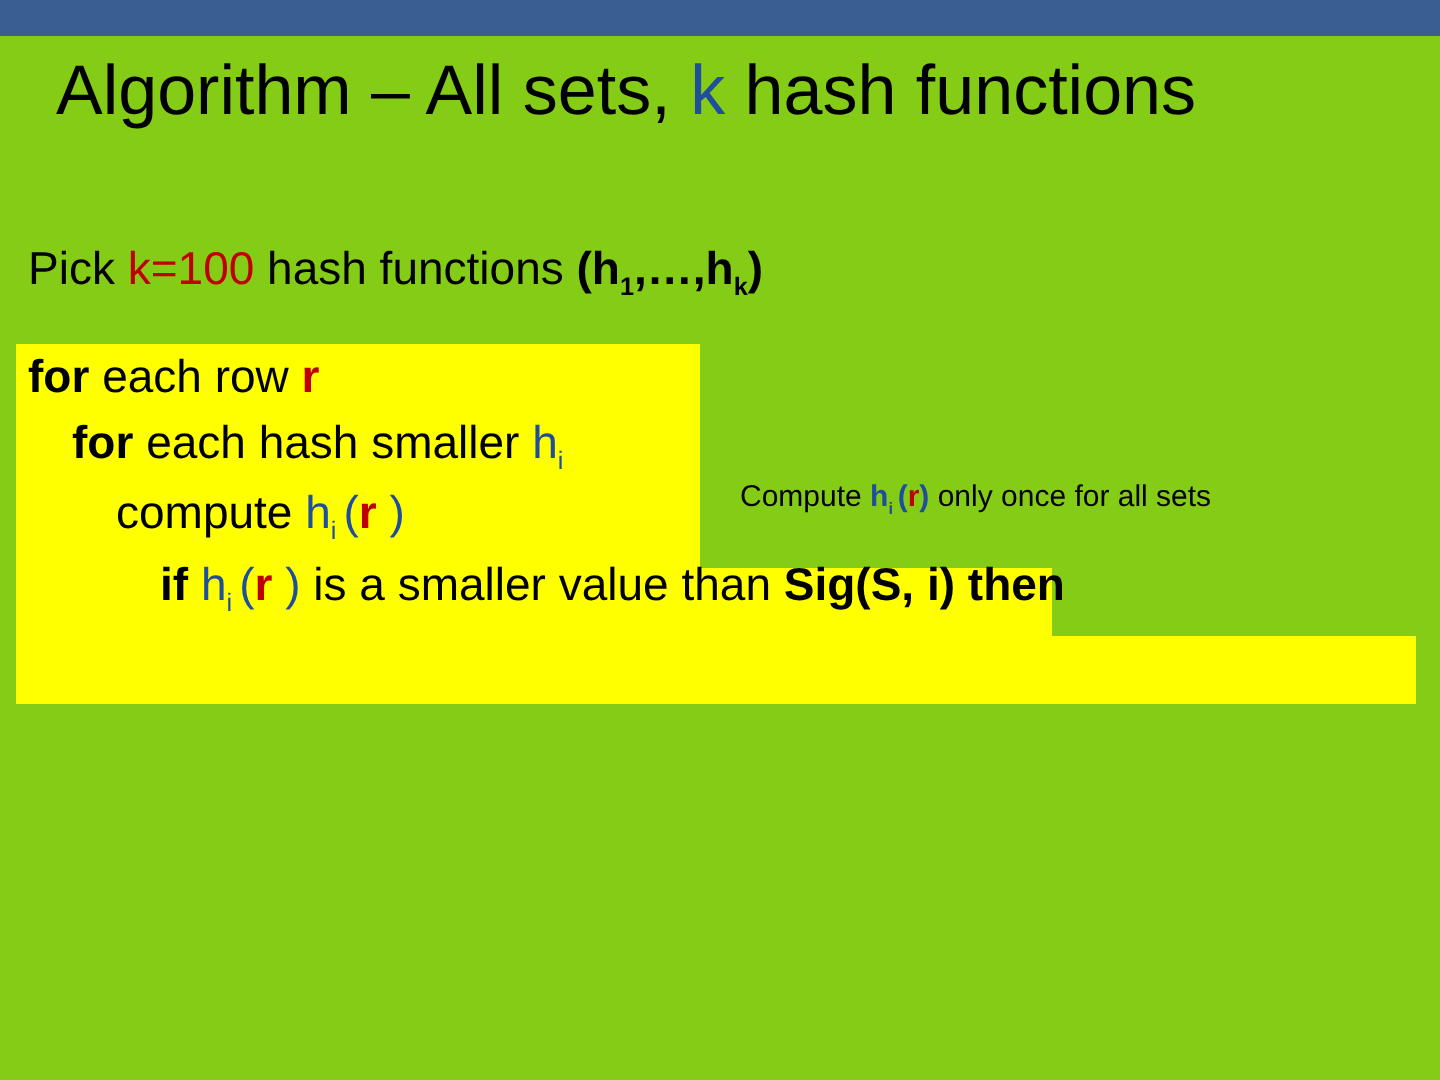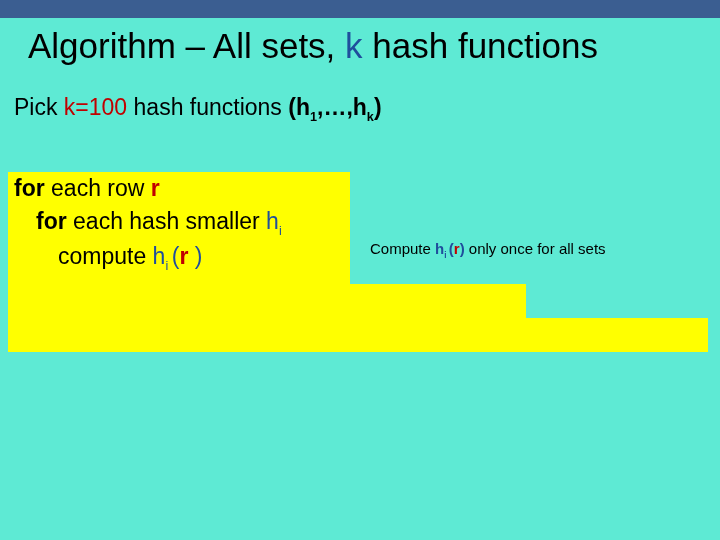--- a/index.html
+++ b/index.html
@@ -8,21 +8,21 @@
     width: 720px;
     height: 540px;
     font-family: Arial, Helvetica, sans-serif;
     background: #ffffff;
     overflow: hidden;
   }
   .slide {
     position: relative;
     width: 720px;
     height: 540px;
-    background: #5eead4;
+    background: #84cc16;
   }
   .top-stripe {
     position: absolute;
     top: 0;
     left: 0;
     width: 720px;
     height: 18px;
     background: #3b5e91;
   }
   .title {
@@ -40,20 +40,21 @@
     position: absolute;
     top: 92px;
     left: 14px;
     right: 14px;
     font-size: 23px;
     line-height: 1.35;
     color: #000;
   }
   .line1 {
     margin-bottom: 6px;
+    margin-top: 27px;
   }
   .line1 .ov-red { color: #c00000; font-weight: 400; }
   .sub { font-size: 0.55em; vertical-align: sub; }
   .bold { font-weight: 700; }
   .note {
     position: absolute;
     font-size: 15px;
     color: #000;
     background: transparent;
     z-index: 5;
@@ -125,14 +126,17 @@
   <div class="algo">
     <div class="row txt">
       <span class="kw-for">for </span><span>each row </span><span class="r-red">r</span>
     </div>
     <div class="row txt indent1">
       <span class="kw-for">for </span><span>each hash smaller </span><span class="h-blue">h</span><span class="h-blue sub">i</span>
     </div>
     <div class="row txt indent2">
       <span>compute </span><span class="h-blue">h</span><span class="h-blue sub">i </span><span class="h-blue">(</span><span class="r-red">r</span><span class="h-blue"> )</span>
     </div>
+    <div class="row txt indent3">
+      <span class="kw-for">if </span><span class="h-blue">h</span><span class="h-blue sub">i </span><span class="h-blue">(</span><span class="r-red">r</span><span class="h-blue"> ) </span><span>is a smaller value than </span><span class="s-black">Sig(S, i)</span><span class="kw-for"> then</span>
+    </div>
   </div>
 </div>
 
 </body></html>

